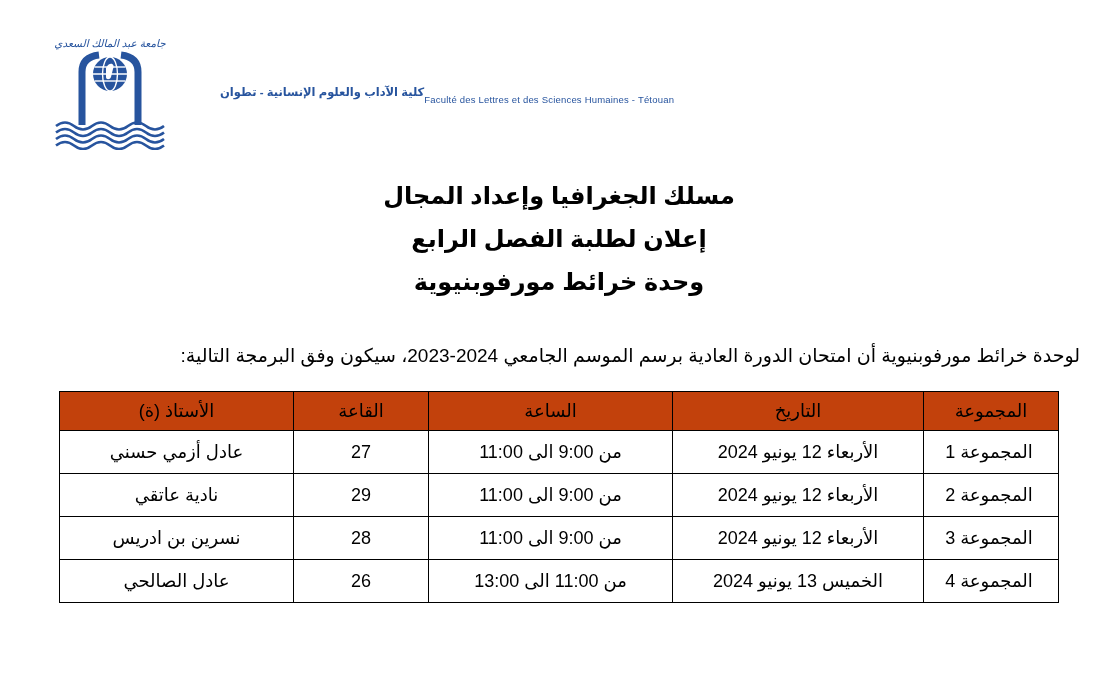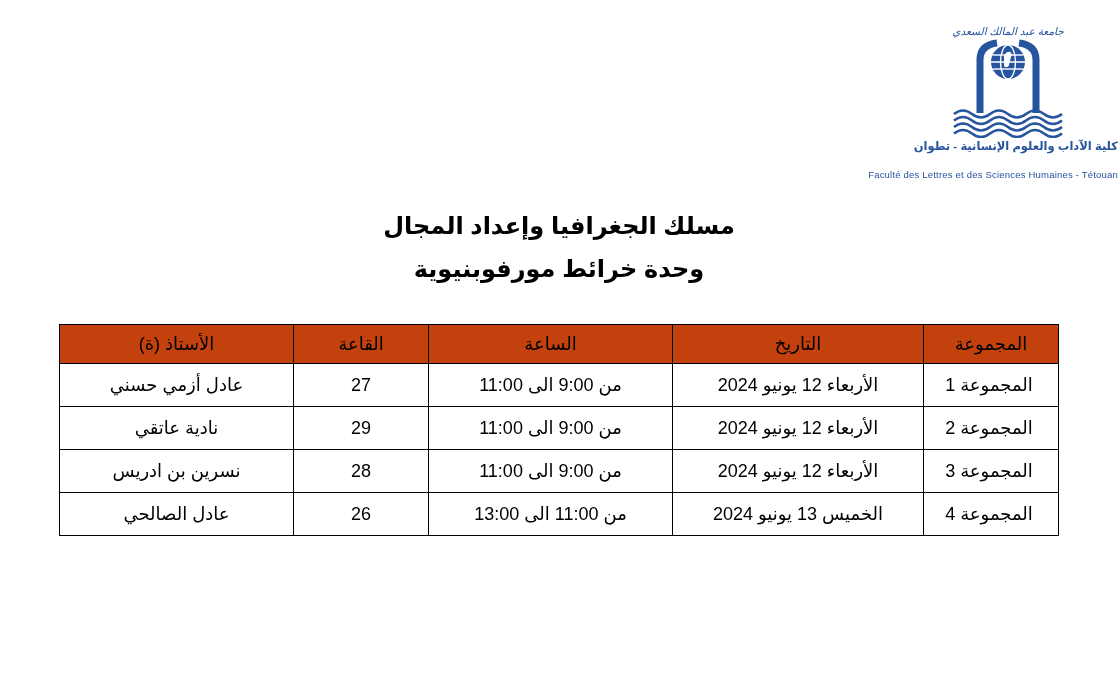--- a/index.html
+++ b/index.html
@@ -6,24 +6,24 @@
   body {
     width: 1118px; height: 688px;
     background: #ffffff;
     color: #000000;
     font-family: "Liberation Sans", "DejaVu Sans", sans-serif;
     overflow: hidden;
   }
 
   
   .logo-wrap {
-    padding-top: 20px;
+    padding-top: 32px;
     display: flex;
-    flex-direction: column;
-    align-items: flex-end;
+    flex-direction: row;
+    align-items: center;
   }
   .logo-svg { display: block; }
   .faculty-ar {
     color: #27549E;
     font-size: 11.5px;
     font-weight: bold;
     direction: rtl;
     margin-top: 1px;
   }
   .faculty-fr {
@@ -107,24 +107,26 @@
       <path d="M56,113.5 q9,-7 18,0 t18,0 t18,0 t18,0 t18,0 t18,0"></path>
     </g>
   </svg>
 
   <div class="faculty-ar">كلية الآداب والعلوم الإنسانية - تطوان</div>
   <div class="faculty-fr">Faculté des Lettres et des Sciences Humaines - Tétouan</div>
 </div>
 
 <div class="titles">
   <div class="title-line">مسلك الجغرافيا وإعداد المجال</div>
+  <div class="title-line">إعلان لطلبة الفصل الرابع</div>
   <div class="title-line">وحدة خرائط مورفوبنيوية</div>
 </div>
 
 <div class="announcement">
+  <div class="ann-line">لوحدة خرائط مورفوبنيوية أن امتحان الدورة العادية برسم الموسم الجامعي 2024-2023، سيكون وفق البرمجة التالية:</div>
 </div>
 
 <table class="schedule">
   <colgroup>
     <col style="width:135px">
       <col style="width:251px">
       <col style="width:244px">
     <col style="width:135px">
       <col style="width:234px">
   </colgroup>

